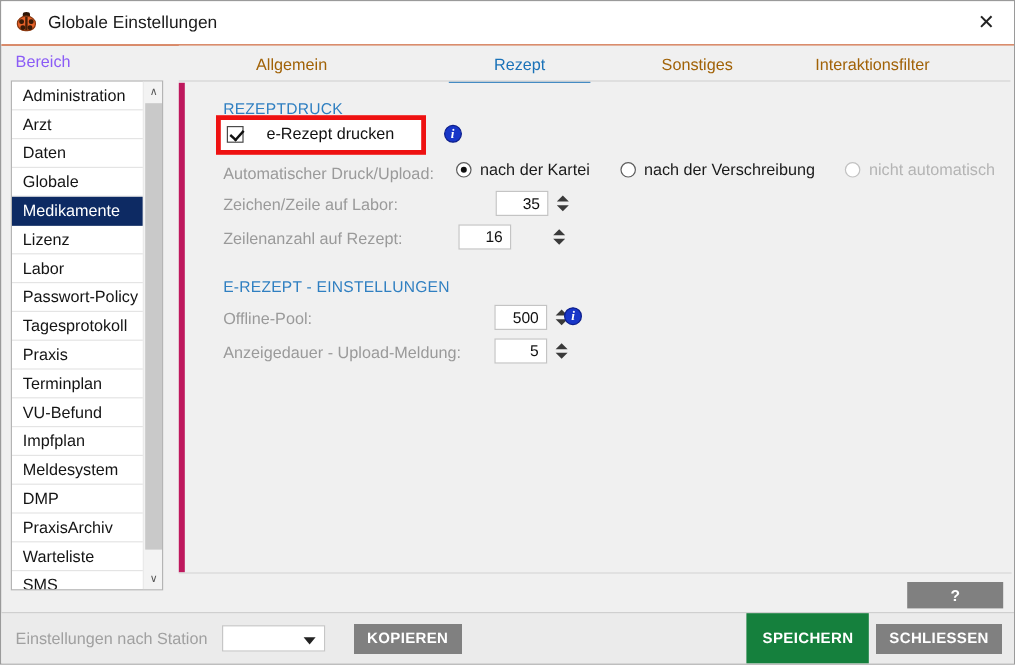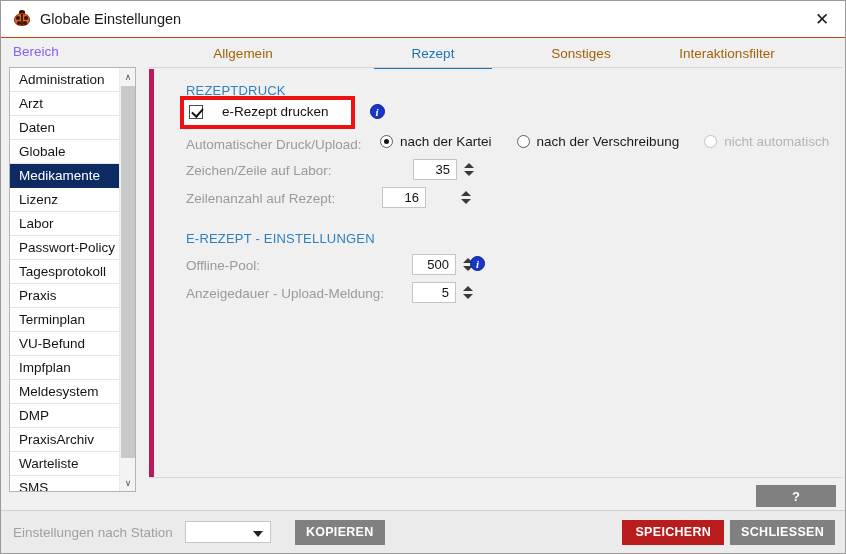--- a/index.html
+++ b/index.html
@@ -275,22 +275,22 @@
     border-top: 6px solid #222;
   }
   .btn-grey {
     background: #808080; color: #ffffff;
     border: none; height: 25px; padding: 0 11px;
     font-size: 12.5px; font-weight: bold; letter-spacing: 0.3px;
     cursor: pointer;
     display: flex; align-items: center; justify-content: center;
   }
   .btn-blue {
-    background: #b91c1c; color: #ffffff;
-    border: none; height: 25px; padding: 4px 13px;
+    background: #15803d; color: #ffffff;
+    border: none; height: 42px; padding: 4px 13px;
     font-size: 12.5px; font-weight: bold; letter-spacing: 0.3px;
     cursor: pointer;
     display: flex; align-items: center; justify-content: center;
   }
   .footer-right {
     margin-left: auto; margin-right: 10px;
     display: flex; align-items: center; gap: 6px;
   }
 </style>
 </head>

